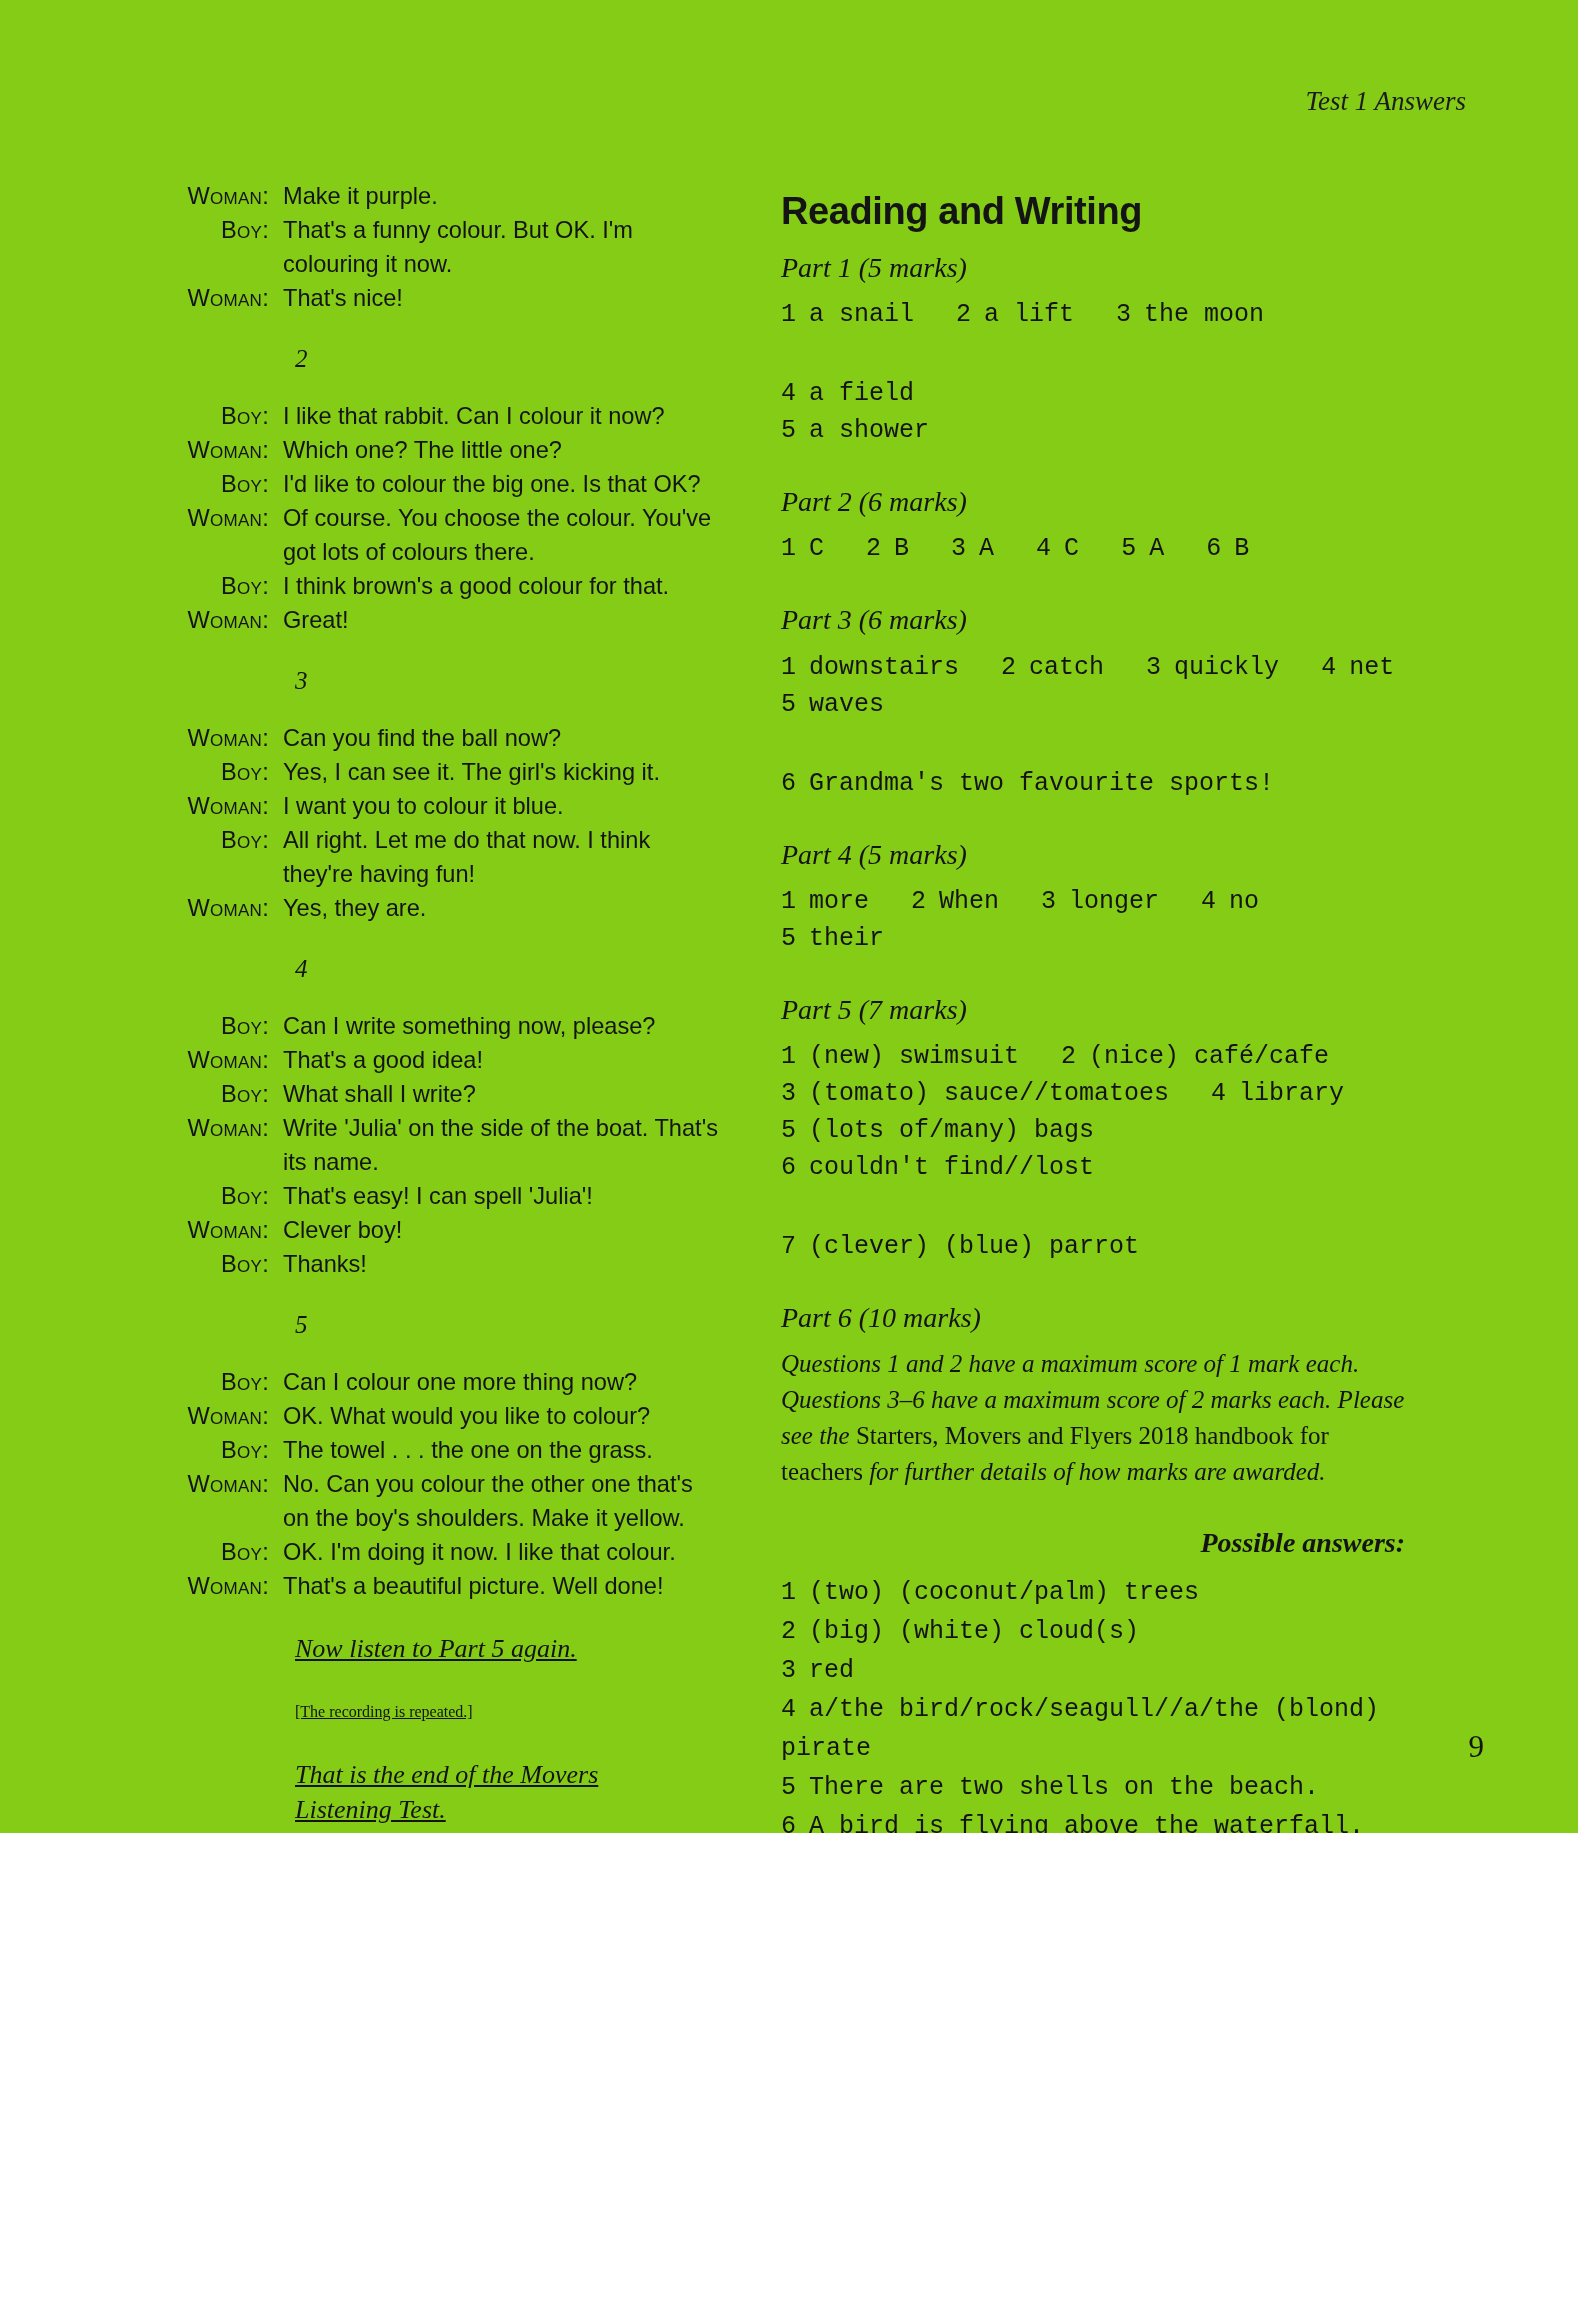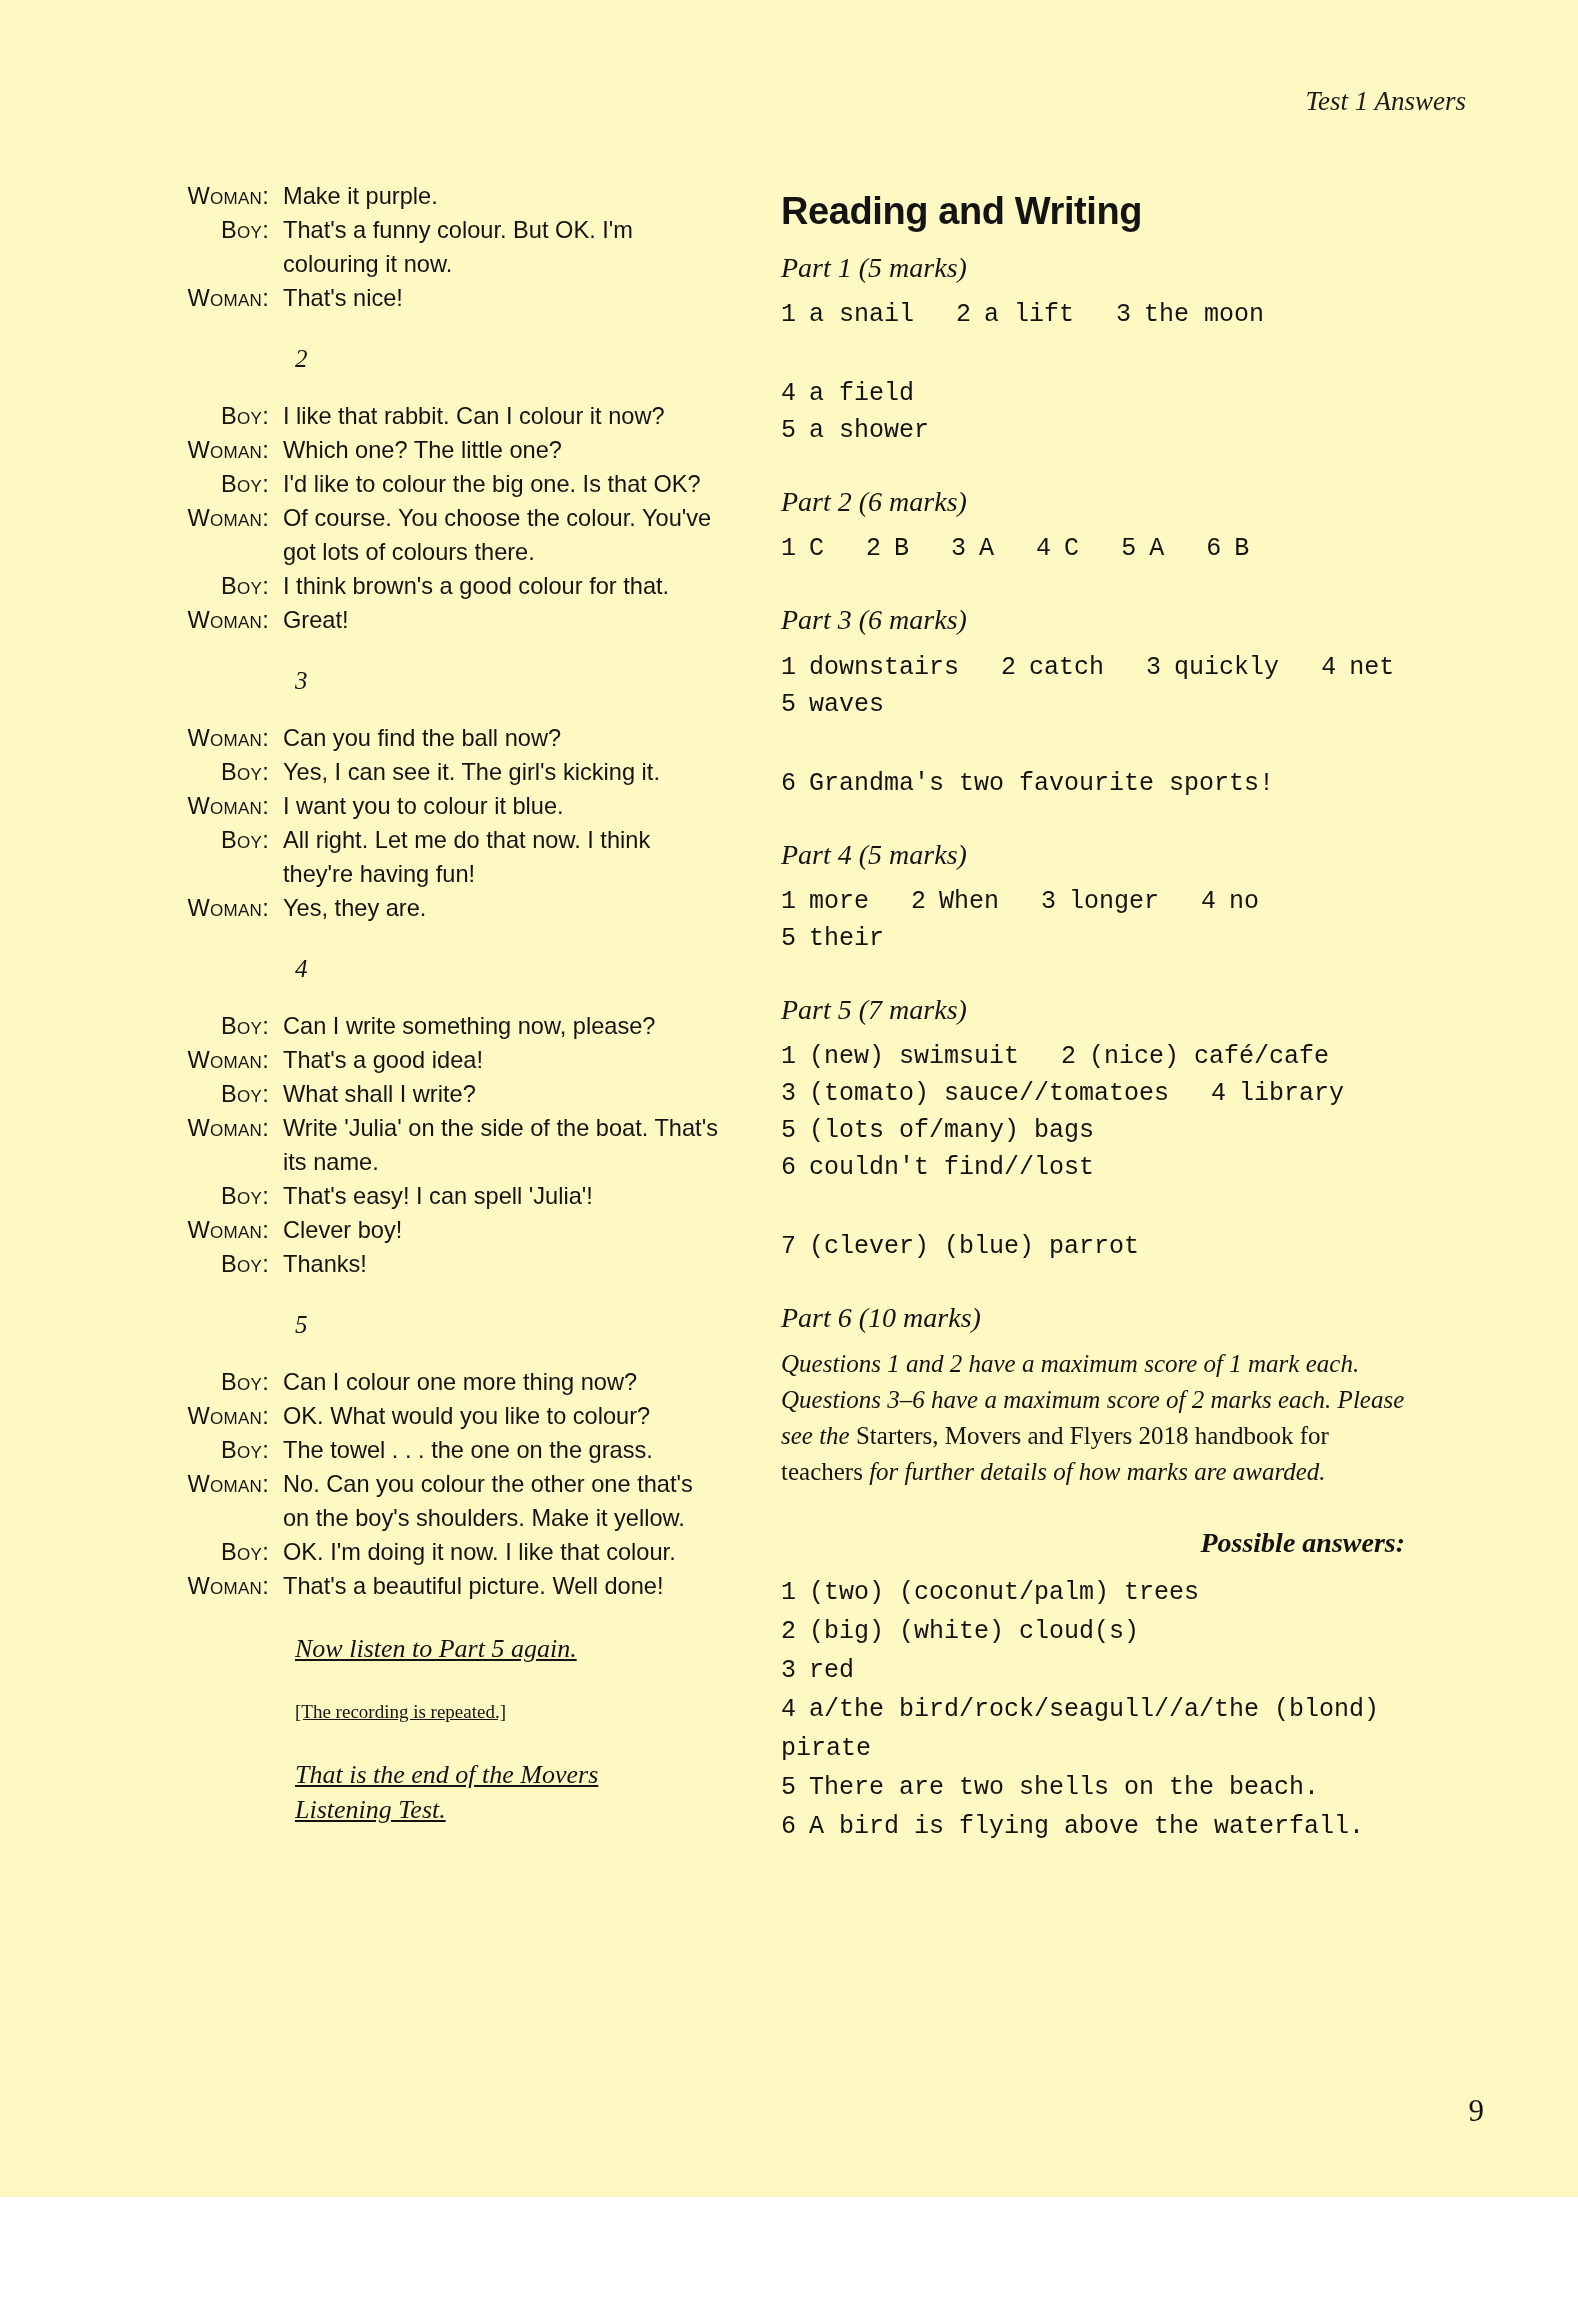--- a/index.html
+++ b/index.html
@@ -1,20 +1,20 @@
 <!DOCTYPE html>
 <html style="font-size:14px"><head>
 <meta charset="utf-8">
 <style>
   html, body { margin: 0; padding: 0; background: #ffffff; }
   .page {
     position: relative;
     width: 1578px;
-    height: 2197px;
-    background: #fef9c3;
+    height: 1833px;
+    background: #84cc16;
     color: #141414;
     overflow: hidden;
   }
   .header-title {
     position: absolute;
     top: 86px;
     right: 112px;
     font: italic 27px "Liberation Serif", serif;
     color: #1c1c1c;
   }
@@ -43,21 +43,21 @@
     margin: 30px 0 26px 192px;
     font: italic 25px "Liberation Serif", serif;
   }
   .stage-note {
     margin: 28px 0 0 192px;
     max-width: 375px;
     font: italic 26px "Liberation Serif", serif;
     line-height: 35px;
     text-decoration: underline;
   }
-  .stage-note.roman { font-style: normal; font-size: 19px; }
+  .stage-note.roman { font-style: normal; font-size: 16px; }
   
   .right-col {
     position: absolute;
     left: 781px;
     top: 190px;
     width: 624px;
   }
   .rw-heading {
     margin: 0;
     font: bold 38px "Liberation Sans", sans-serif;

